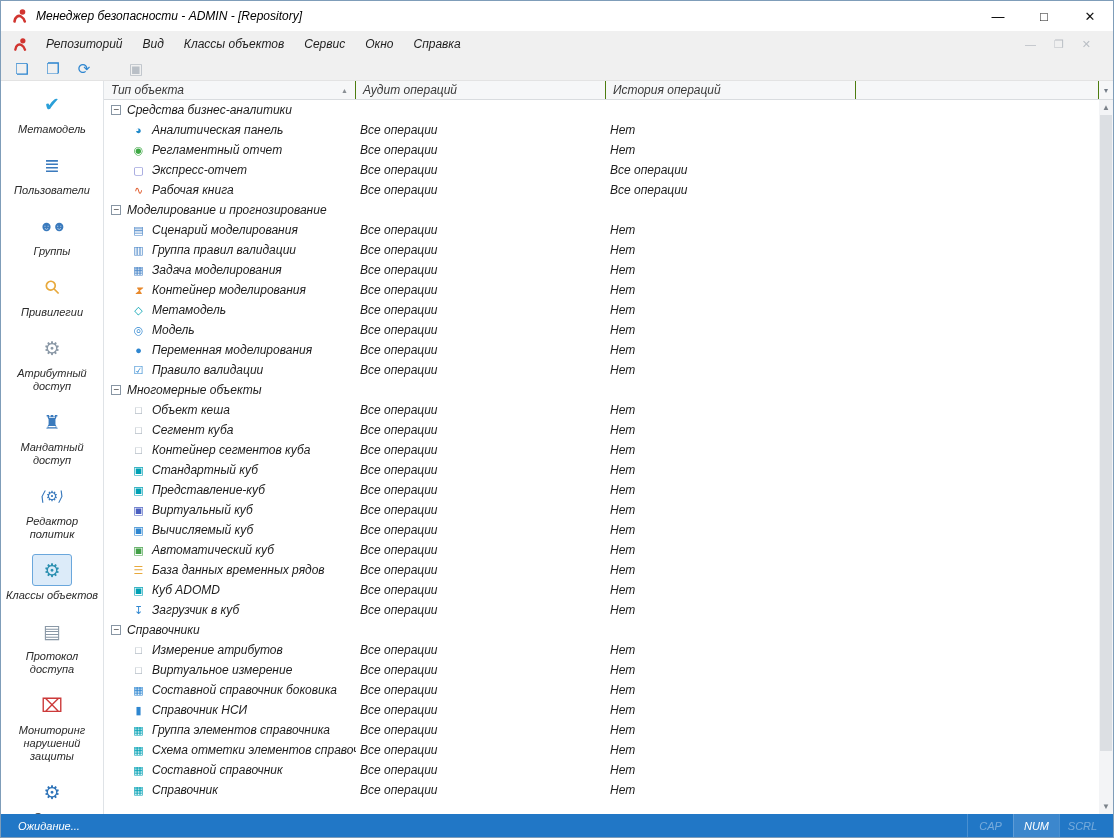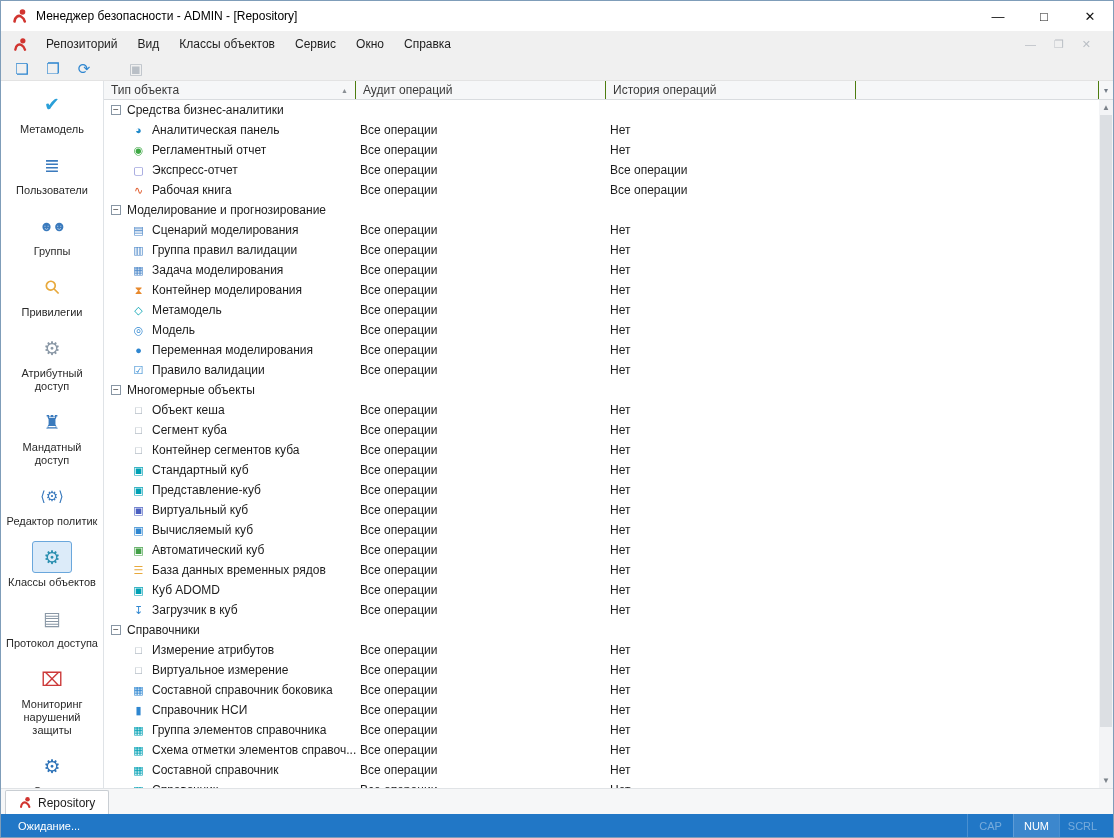--- a/index.html
+++ b/index.html
@@ -2,21 +2,21 @@
 <html style="--statusbar_bg: #2177c6; --selection_fill: #dcebf9; --selection_border: #6aa7dc; --logo_red: #d1342f;"><head>
 <meta charset="utf-8">
 <style>
   * { box-sizing: border-box; margin: 0; padding: 0; }
   html, body { width: 1114px; height: 838px; }
   body {
     font-family: "Liberation Sans", "DejaVu Sans", sans-serif;
     font-size: 12px; color: #1c1c1c; background: #fff;
     border: 1px solid #7f9db9; overflow: hidden; position: relative;
   }
-  .window { display: flex; flex-direction: column; height: 100%; }
+  .window { display: flex; flex-direction: column; height: 100%; font-style: italic; }
 
   
   .titlebar { height: 30px; display: flex; align-items: center; background: #fff; padding-left: 11px; flex: 0 0 auto; }
   .logo { width: 16px; height: 16px; flex: 0 0 auto; }
   .title-text { margin-left: 8px; font-size: 12px; color: #000; flex: 1; white-space: nowrap; overflow: hidden; }
   .win-controls { display: flex; height: 30px; }
   .win-btn { width: 46px; display: flex; align-items: center; justify-content: center; font-size: 13px; color: #111; }
 
   
   .menubar { height: 26px; background: #f0f0f0; display: flex; align-items: center; padding: 0 6px; flex: 0 0 auto; }
@@ -542,29 +542,20 @@
       <div class="vscroll" data-name="vertical-scrollbar">
         <div class="scroll-arrow" data-name="scroll-up-arrow">▲</div>
         <div class="scroll-track" data-name="scrollbar-track">
           <div class="scroll-thumb" data-name="scrollbar-thumb"></div>
         </div>
         <div class="scroll-arrow" data-name="scroll-down-arrow">▼</div>
       </div>
     </div>
   </div>
 
-  <div class="tabbar" data-name="document-tab-bar">
-    <div class="tab" data-name="tab-repository">
-      <svg class="tab-logo" data-name="repository-tab-icon" viewBox="0 0 16 16">
-        <circle cx="10.5" cy="4" r="2.8" fill="#d1342f"></circle>
-        <path d="M2.5 13.5 C3 8.5 6.5 7 9 8.5 C11.5 10 12.5 12 12.8 13.5" fill="none" stroke="#d1342f" stroke-width="2.6" stroke-linecap="round"></path>
-      </svg>
-      <span data-name="tab-label">Repository</span>
-    </div>
-  </div>
 
   <div class="statusbar" data-name="statusbar">
     <span class="status-text" data-name="status-message">Ожидание...</span>
     <div class="status-right" data-name="keyboard-indicators">
         <div class="kbd inactive" data-name="keyboard-indicator-cap">CAP</div>
         <div class="kbd active" data-name="keyboard-indicator-num">NUM</div>
         <div class="kbd inactive" data-name="keyboard-indicator-scrl">SCRL</div>
       </div>
   </div>
 

